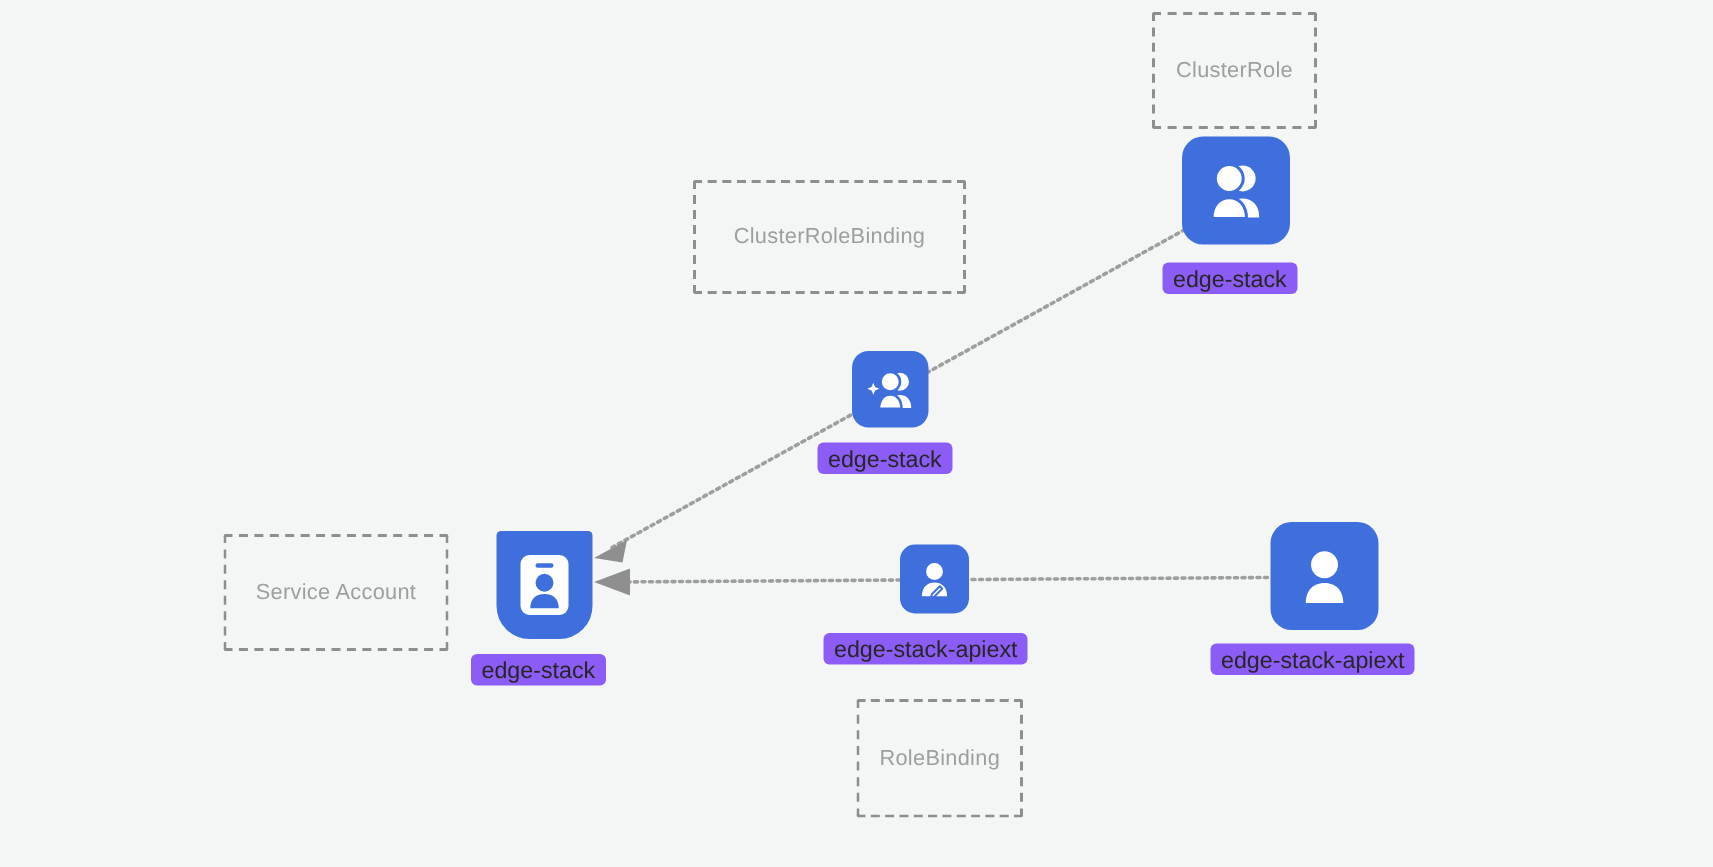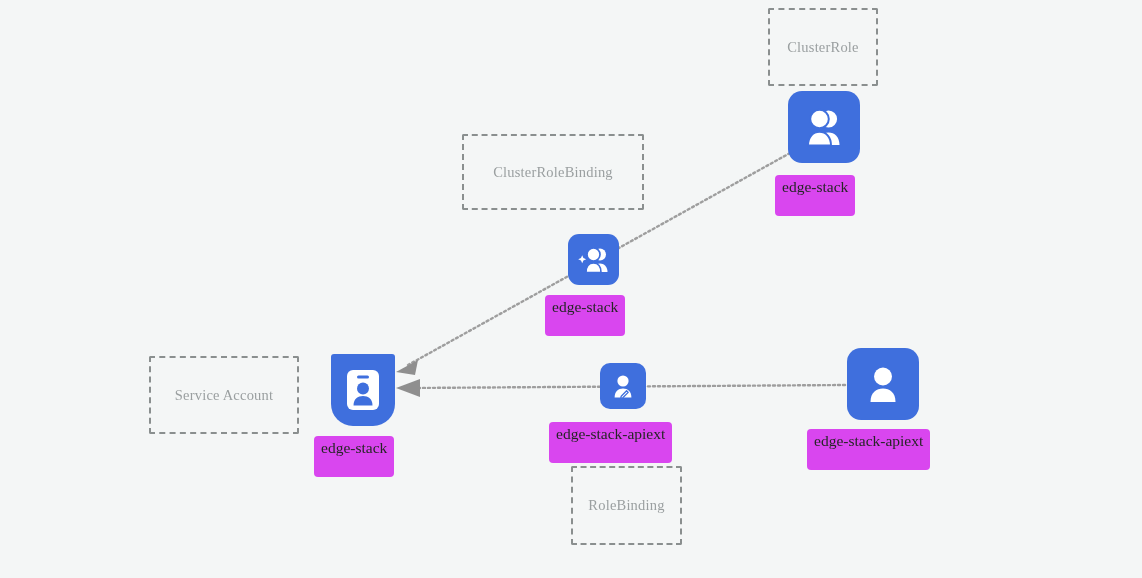--- a/index.html
+++ b/index.html
@@ -9,21 +9,20 @@
   }
   body {
     font-family: "Liberation Sans", sans-serif;
   }
   #canvas {
     position: relative;
     width: 1142px;
     height: 578px;
     background: #f4f6f6;
     overflow: hidden;
-    font-family: Liberation Serif, serif;
   }
   svg.edges {
     position: absolute;
     left: 0;
     top: 0;
     width: 1142px;
     height: 578px;
     pointer-events: none;
   }
   .kind-box {
@@ -53,25 +52,25 @@
     justify-content: center;
   }
   .node-icon.rounded {
     border-radius: 14px;
   }
   .node-icon.badge {
     border-radius: 3px 3px 22px 22px;
   }
   .node-label {
     position: absolute;
-    background: #d946ef;
+    background: #8b5cf6;
     color: #262626;
     border-radius: 4px;
     font-size: 15.5px;
-    padding: 3px 7px 20px 7px;
+    padding: 3px 7px 0 7px;
     white-space: nowrap;
     line-height: 1.15;
   }
 </style>
 </head>
 <body>
 
 <div id="canvas">
 
   <svg class="edges" viewBox="0 0 1142 578" xmlns="http://www.w3.org/2000/svg">
@@ -82,21 +81,21 @@
     <g>
       <line x1="845" y1="385" x2="410" y2="388" stroke="#9e9e9e" stroke-width="2.4" stroke-dasharray="2 3" stroke-linecap="round"></line>
       <polygon points="396,388 420,379 420,397" fill="#8f8f8f"></polygon>
     </g>
   </svg>
 
   <div class="kind-box" style="left:768px; top:8px; width:110px; height:78px;">
     <span>ClusterRole</span>
   </div>
 
-  <div class="kind-box" style="left:462px; top:134px; width:182px; height:76px;text-align:center;">
+  <div class="kind-box" style="left:462px; top:120px; width:182px; height:76px;text-align:center;">
     <span>ClusterRoleBinding</span>
   </div>
 
   <div class="kind-box" style="left:571px; top:466px; width:111px; height:79px;">
     <span>RoleBinding</span>
   </div>
 
   <div class="kind-box" style="left:149px; top:356px; width:150px; height:78px;">
     <span>Service Account</span>
   </div>

